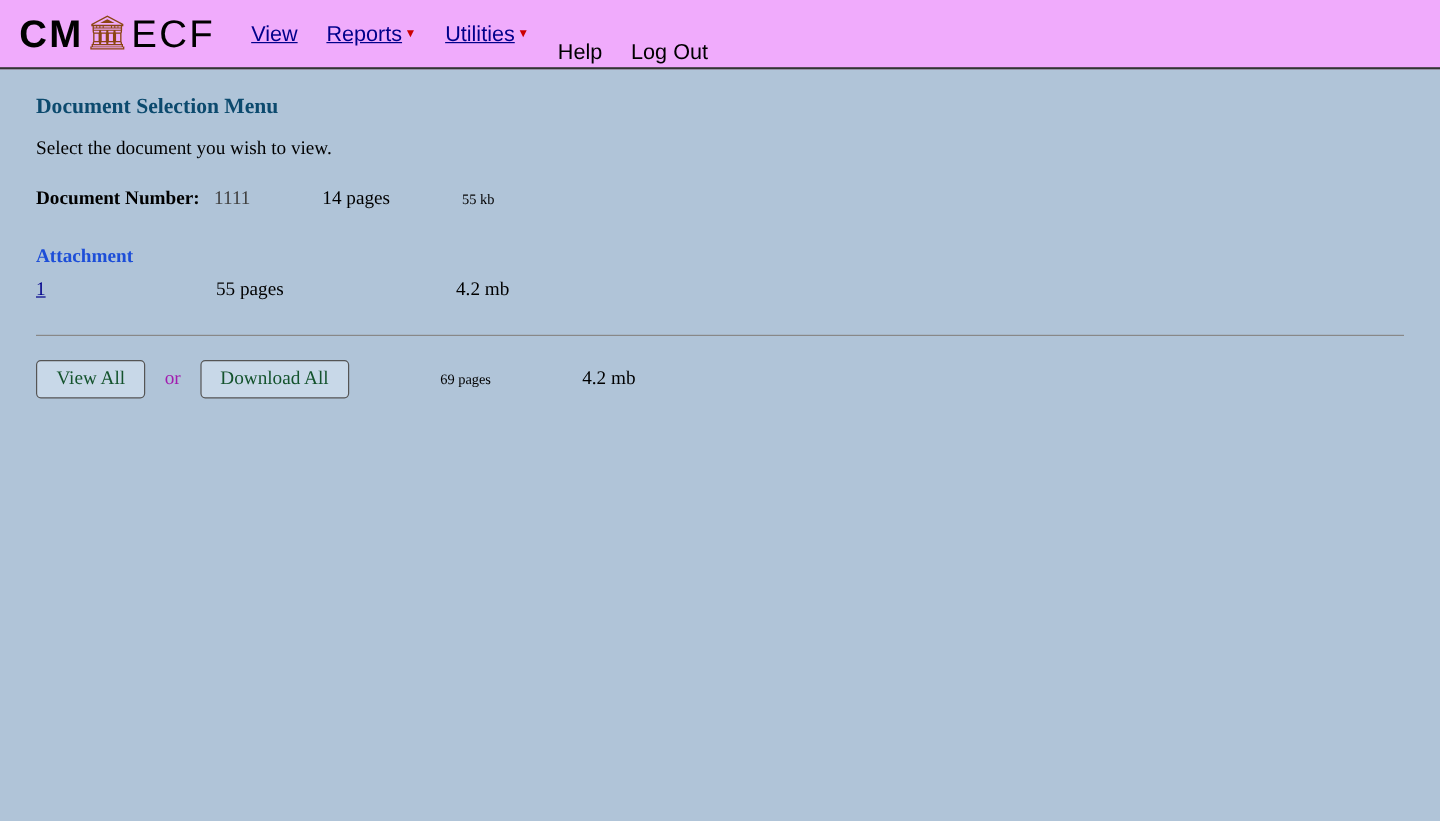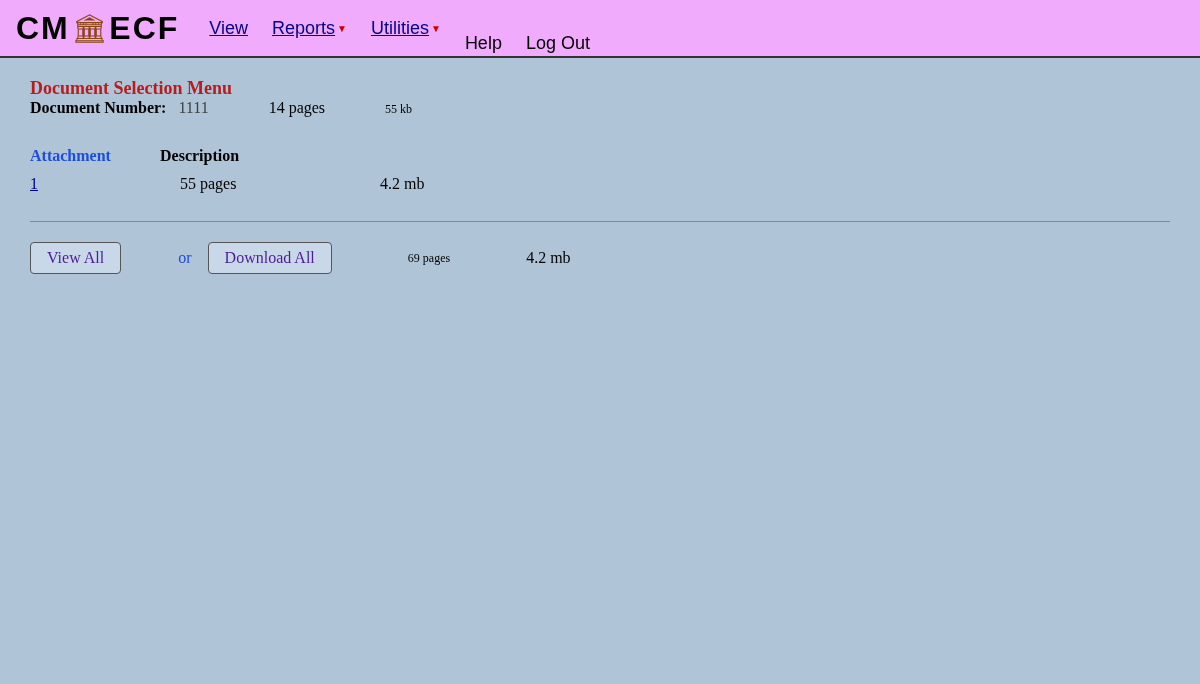--- a/index.html
+++ b/index.html
@@ -35,21 +35,21 @@
     .logo-cm {
       font-size: 32px;
       font-weight: bold;
       font-family: Arial, sans-serif;
       color: #000;
       letter-spacing: 2px;
     }
 
     .logo-ecf {
       font-size: 32px;
-      font-weight: bold;
+      font-weight: normal;
       font-family: Arial, sans-serif;
       color: #000;
       letter-spacing: 2px;
     }
 
     .logo-icon {
       display: inline-block;
       margin: 0 2px;
       color: #8B4513;
       font-size: 28px;
@@ -94,21 +94,22 @@
     
     #main {
       background: #b0c4d8;
       min-height: 626px;
       padding: 20px 30px;
     }
 
     .section-title {
       font-size: 18px;
       font-weight: bold;
-      color: #b91c1c;
+      margin-bottom: 16px;
+      color: #0c4a6e;
     }
 
     .instruction-text {
       font-size: 16px;
       margin-bottom: 24px;
       color: #000;
     }
 
     .doc-number-row {
       display: flex;
@@ -210,28 +211,27 @@
     }
 
     .btn-outline {
       border: 1px solid #555;
       background: #c8d8e8;
       padding: 6px 16px;
       font-size: 16px;
       font-family: Times New Roman, serif;
       cursor: pointer;
       border-radius: 4px;
-      color: #4c1d95;
+      color: #14532d;
       text-align: right;
     }
 
     .or-text {
       font-size: 16px;
-      color: #1d4ed8;
-      margin-left: 41px;
+      color: #a21caf;
     }
 
     .bottom-pages {
       font-size: 12px;
       color: #000;
       padding-left: 60px;
     }
 
     .bottom-size {
       font-size: 16px;
@@ -260,34 +260,34 @@
     </span>
     <a class="nav-plain">Help</a>
     <a class="nav-plain">Log Out</a>
   </nav>
 </div>
 
 <div id="main">
 
   <div class="section-title">Document Selection Menu</div>
 
+  <div class="instruction-text">Select the document you wish to view.</div>
 
   <div class="doc-number-row">
     <div>
       <span class="doc-number-label">Document Number:</span>
       <span>&nbsp;</span>
       <a class="doc-number-link">1111</a>
     </div>
     <span class="doc-pages">14 pages</span>
     <span class="doc-size">55 kb</span>
   </div>
 
   <div class="attachments-header">
     <div class="col-attachment">Attachment</div>
-    <div class="col-description">Description</div>
   </div>
 
   <div class="attachment-row">
     <div class="att-num">1</div>
     <div class="att-pages">55 pages</div>
     <div class="att-size">4.2 mb</div>
   </div>
 
   <hr class="divider">
 

